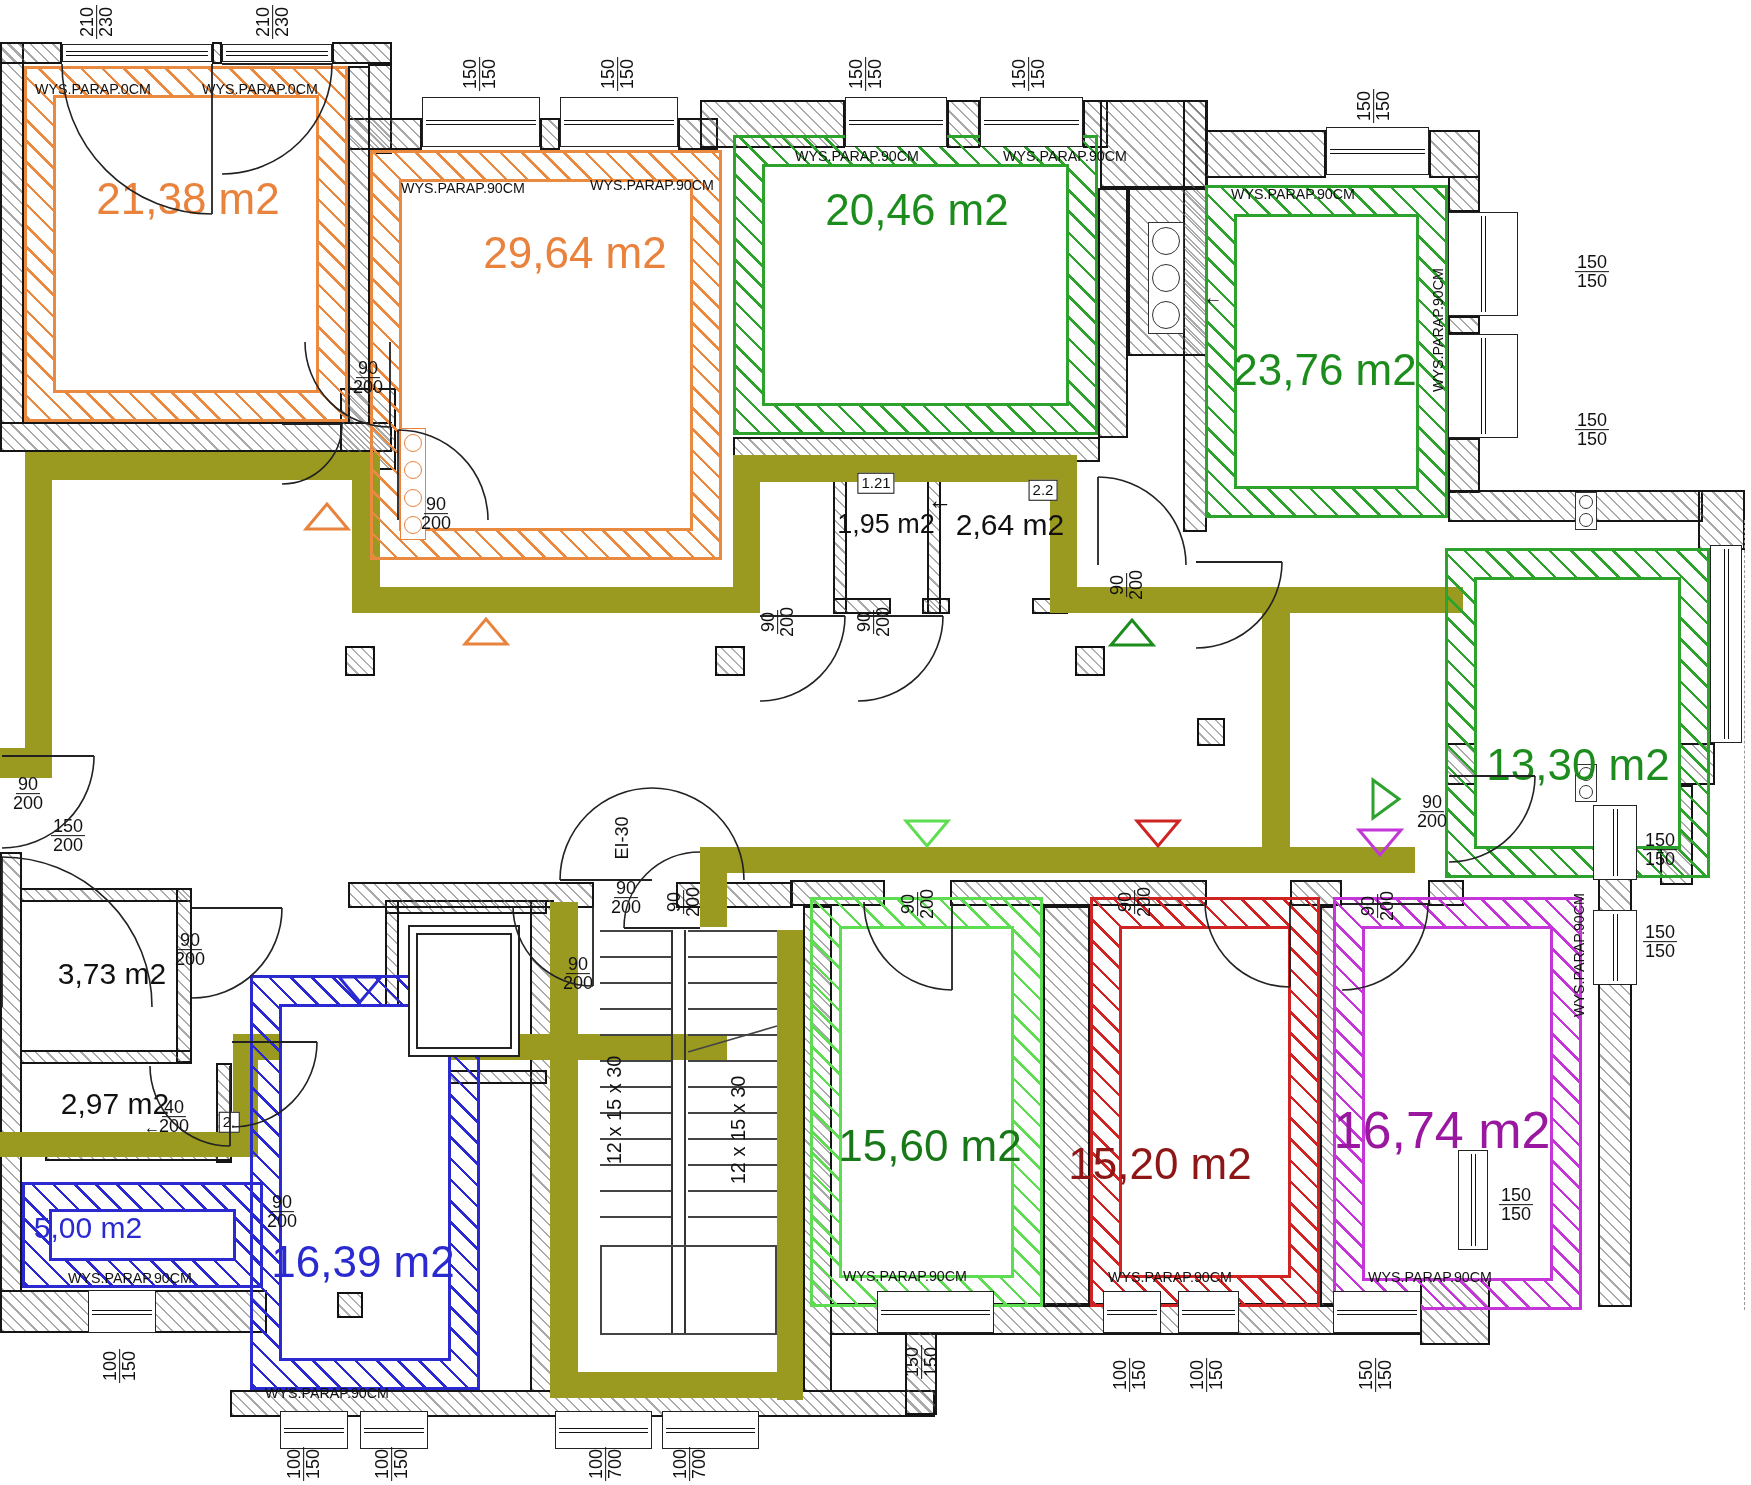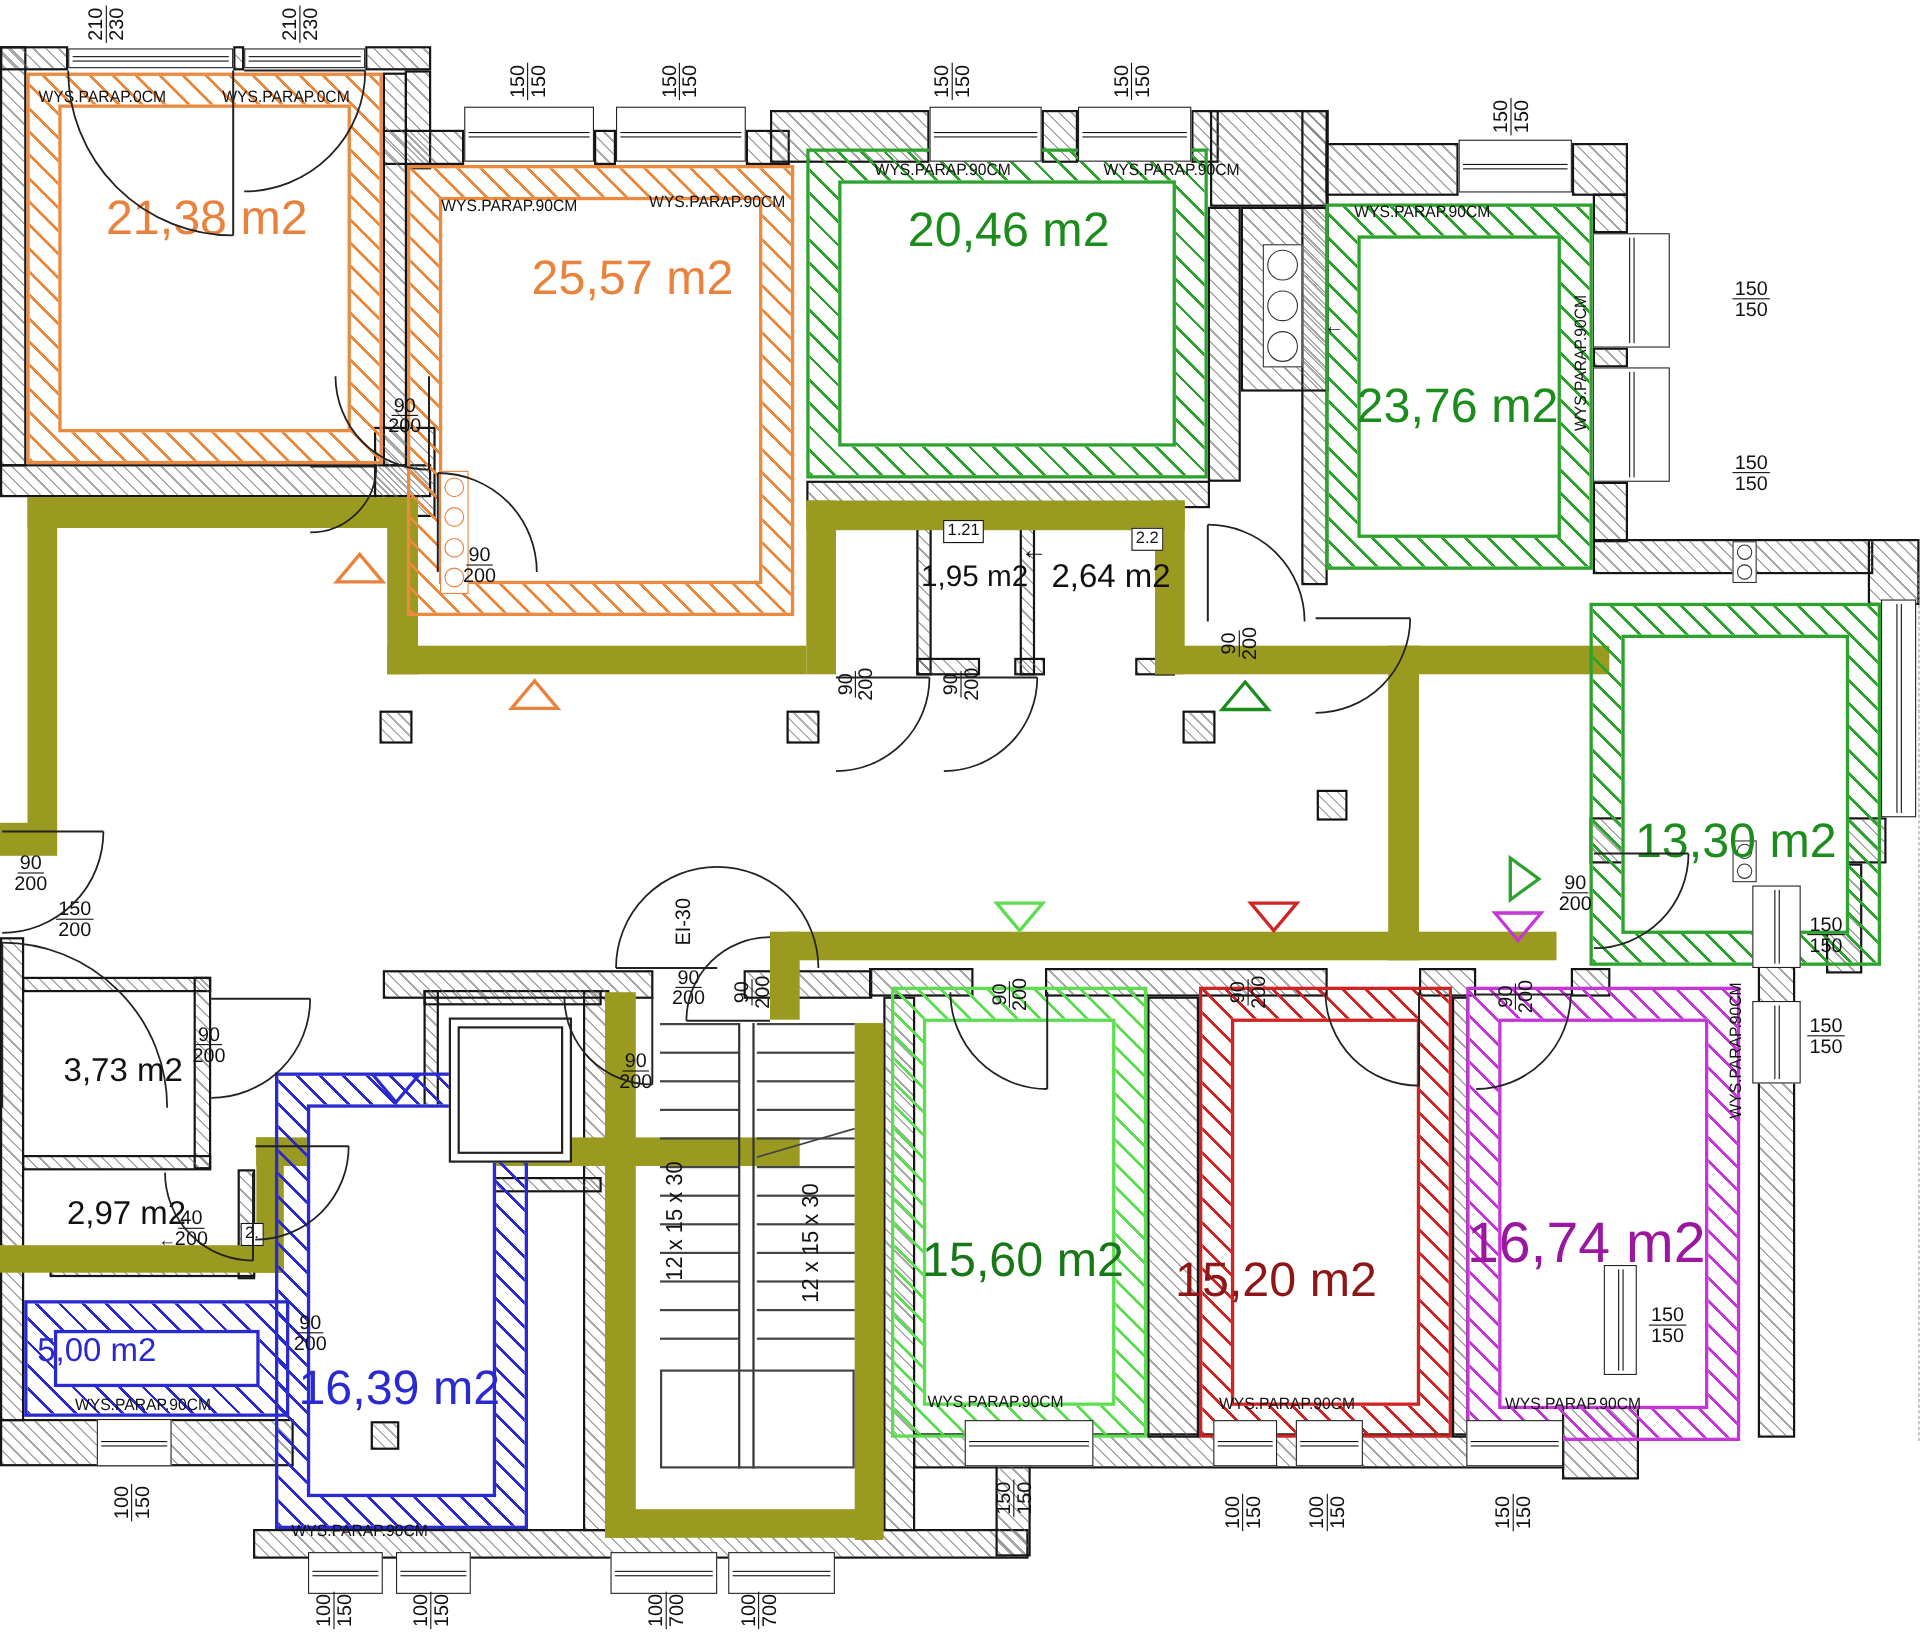--- a/index.html
+++ b/index.html
@@ -261,21 +261,21 @@
     <div class="tread" style="left: 688px; top: 1164px; width: 89px;"></div>
     <div class="tread" style="left: 688px; top: 1190px; width: 89px;"></div>
     <div class="tread" style="left: 688px; top: 1216px; width: 89px;"></div>
     <div class="sline" style="left: 671px; top: 930px; width: 2px; height: 405px;"></div>
     <div class="sline" style="left: 684px; top: 930px; width: 2px; height: 405px;"></div>
     <div class="landing" style="left: 600px; top: 1245px; width: 177px; height: 90px;"></div>
     <div class="cab" style="left: 408px; top: 925px; width: 112px; height: 132px;"></div>
     <div class="cab" style="left: 416px; top: 933px; width: 96px; height: 116px;"></div>
     <div class="dashv" style="left: 1744px; top: 520px; height: 790px;"></div>
     <div class="rlabel" style="left: 188px; top: 199px; font-size: 44px; color: rgb(232, 130, 60);">21,38 m2</div>
-    <div class="rlabel" style="left: 575px; top: 253px; font-size: 44px; color: rgb(232, 130, 60);">25,57 m2</div>
+    <div class="rlabel" style="left: 575px; top: 253px; font-size: 44px; color: rgb(232, 130, 60);">29,64 m2</div>
     <div class="rlabel" style="left: 917px; top: 210px; font-size: 44px; color: rgb(28, 140, 28);">20,46 m2</div>
     <div class="rlabel" style="left: 1325px; top: 370px; font-size: 44px; color: rgb(28, 140, 28);">23,76 m2</div>
     <div class="rlabel" style="left: 1578px; top: 765px; font-size: 44px; color: rgb(28, 140, 28);">13,30 m2</div>
     <div class="rlabel" style="left: 886px; top: 524px; font-size: 27px; color: rgb(17, 17, 17);">1,95 m2</div>
     <div class="rlabel" style="left: 1010px; top: 525px; font-size: 30px; color: rgb(17, 17, 17);">2,64 m2</div>
     <div class="rlabel" style="left: 112px; top: 974px; font-size: 30px; color: rgb(17, 17, 17);">3,73 m2</div>
     <div class="rlabel" style="left: 115px; top: 1104px; font-size: 30px; color: rgb(17, 17, 17);">2,97 m2</div>
     <div class="rlabel" style="left: 88px; top: 1228px; font-size: 30px; color: rgb(42, 42, 208);">5,00 m2</div>
     <div class="rlabel" style="left: 363px; top: 1262px; font-size: 44px; color: rgb(42, 42, 208);">16,39 m2</div>
     <div class="rlabel" style="left: 930px; top: 1146px; font-size: 44px; color: rgb(24, 120, 24);">15,60 m2</div>

